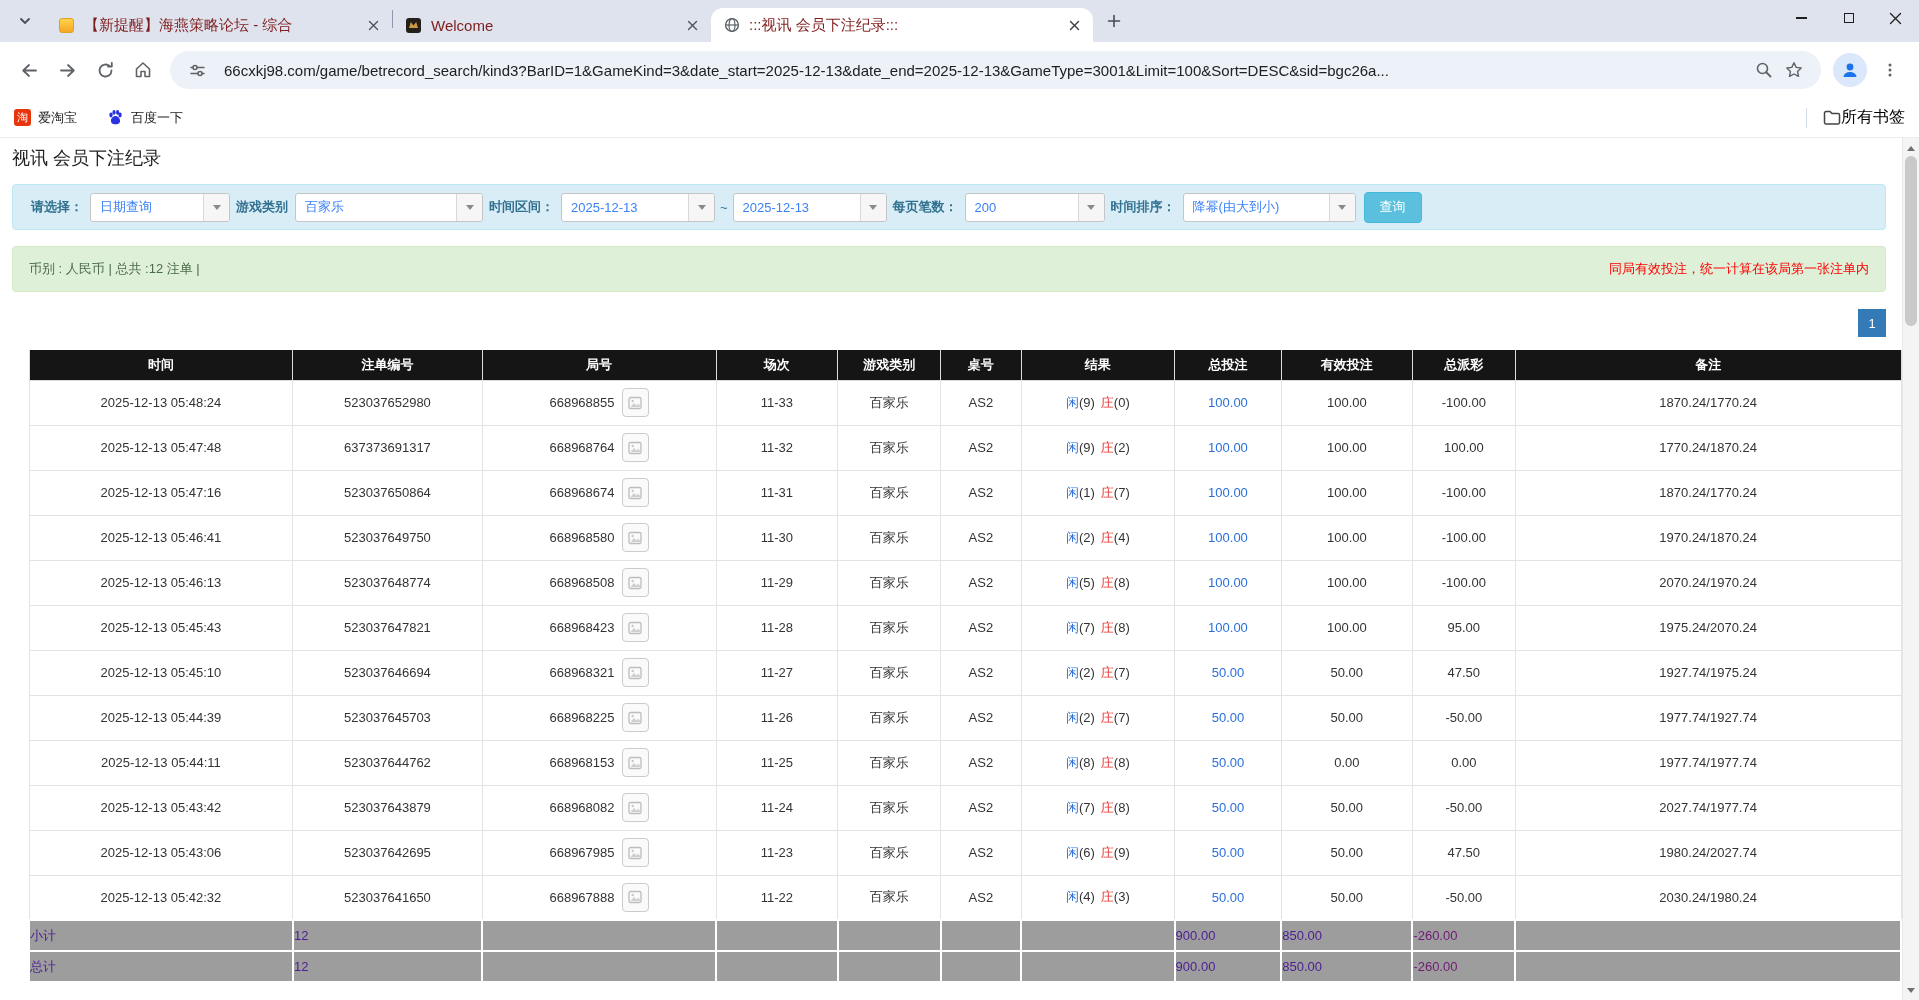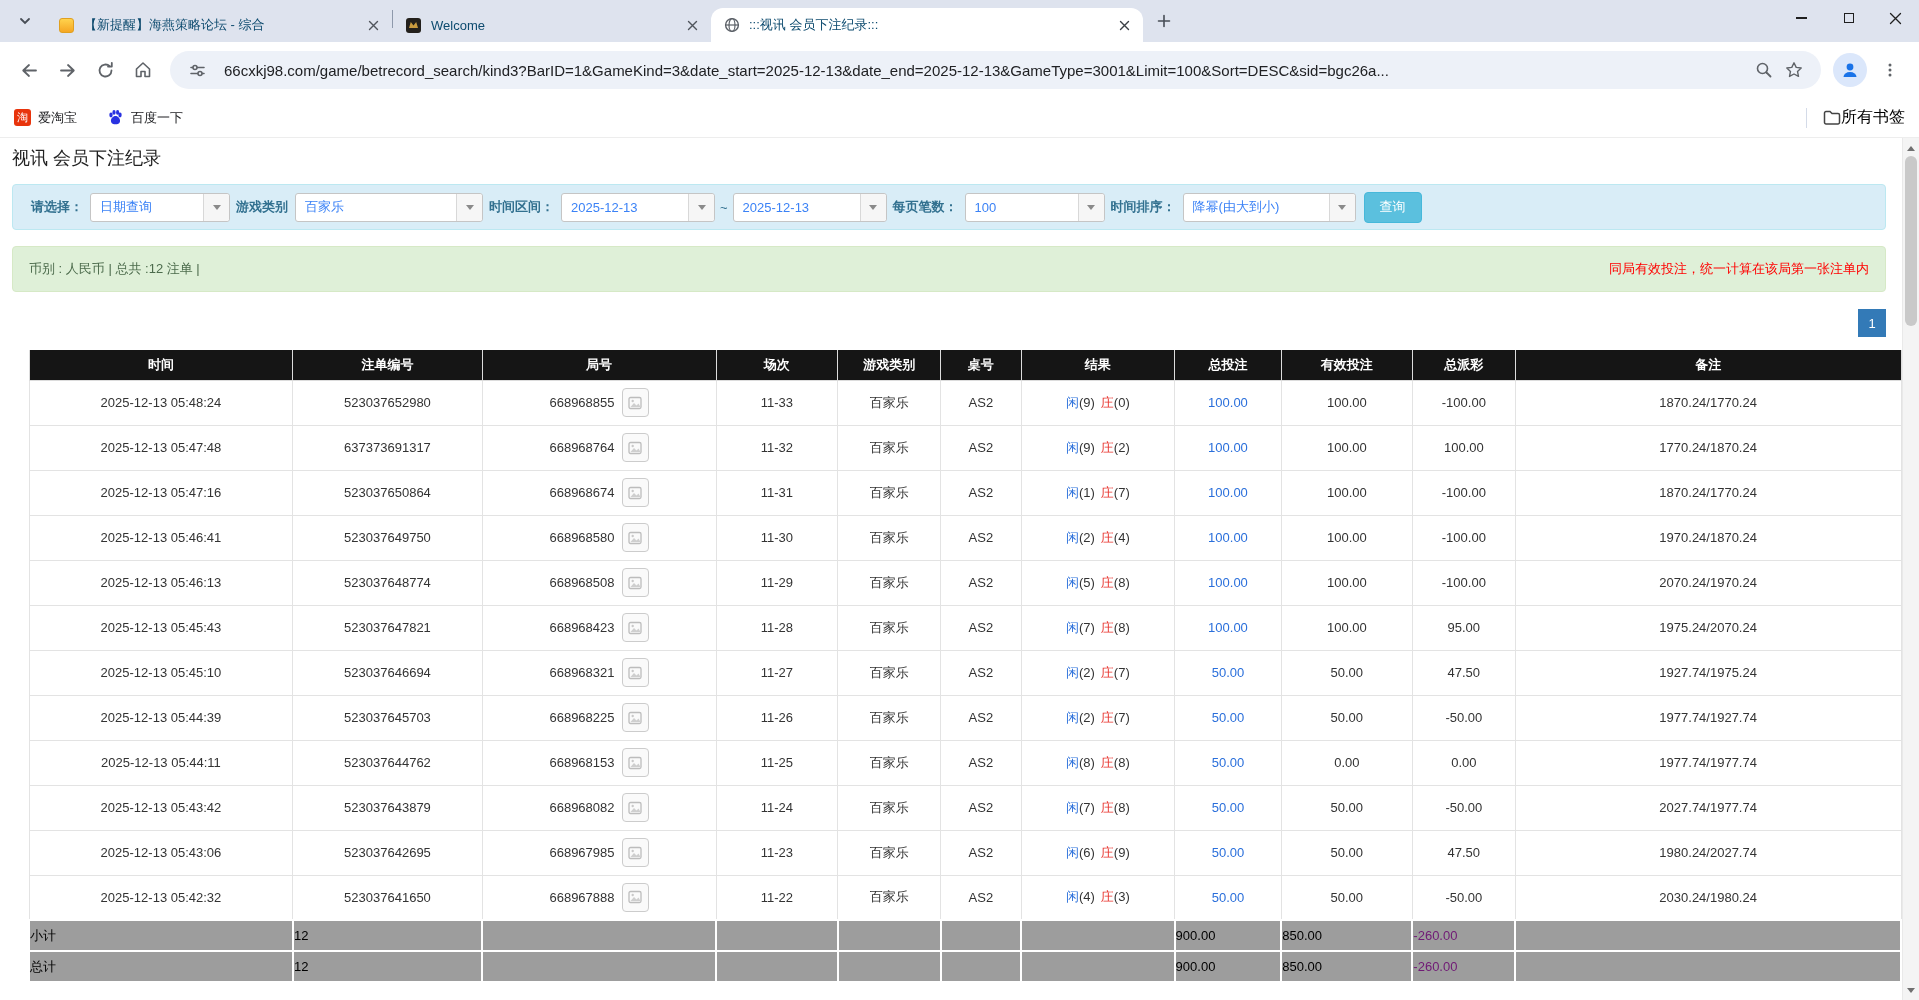--- a/index.html
+++ b/index.html
@@ -10,21 +10,21 @@
   .tabstrip { position:absolute; top:0; left:0; width:1919px; height:42px;
     background:#dee3ee; display:flex; align-items:flex-end; }
   .tab-search { width:30px; height:30px; margin:0 6px 6px 10px; display:flex;
     align-items:center; justify-content:center; border-radius:50%; }
   .tab { height:34px; display:flex; align-items:center; padding:0 10px 0 12px;
     border-radius:12px 12px 0 0; position:relative; }
   .tab.inactive { color:#3c4043; }
   .tab.active { background:#fff; }
   .tab .favicon { width:17px; height:17px; margin-right:9px; flex:0 0 auto;
     display:flex; align-items:center; justify-content:center; }
-  .tab .t-title { font-size:13px; color:#0c4a6e; white-space:nowrap;
+  .tab .t-title { font-size:15px; color:#7f1d1d; white-space:nowrap;
     overflow:hidden; flex:1; }
   .tab .t-close { width:18px; height:18px; margin-left:8px; display:flex;
     align-items:center; justify-content:center; border-radius:50%; flex:0 0 auto; }
   .tab-sep { width:1px; height:18px; background:#8e99ab; margin-bottom:14px; }
   .newtab-btn { width:26px; height:26px; margin:0 0 8px 8px; display:flex;
     align-items:center; justify-content:center; border-radius:50%; }
   .fav-yellow { width:15px; height:15px; border-radius:3px;
     background:linear-gradient(180deg,#ffd34d,#f5a623); border:1px solid #e0a020; }
   .fav-dark { width:15px; height:15px; border-radius:3px; background:#23201c;
     display:flex; align-items:center; justify-content:center; }
@@ -103,21 +103,21 @@
     border:1px solid #e3e3e3; background:#fff; overflow:hidden; white-space:nowrap; }
   .amount-link { color:#2a6fdb; cursor:pointer; }
   .neg { color:#f22b2b; }
   .res-x { color:#2a6fdb; }
   .res-z { color:#e8342e; }
   .res-sp { display:inline-block; width:6px; }
   .round-wrap { display:inline-flex; align-items:center; }
   .replay-btn { width:27px; height:29px; margin-left:7px; border:1px solid #ccc;
     border-radius:4px; background:#fafafa; display:inline-flex; align-items:center;
     justify-content:center; cursor:pointer; }
-  tr.sum td { background:#9d9d9d; color:#000000; height:31px; border:2px solid #fff;
+  tr.sum td { background:#9d9d9d; color:#4c1d95; height:31px; border:2px solid #fff;
     font-size:13px; }
   tr.sum td.neg-sum { color:#701a75; }
 
   
   .scrollbar { position:absolute; top:0; right:0; width:17px; height:862px;
     background:#f4f4f4; border-left:1px solid #e9e9e9; }
   .sb-arrow { position:absolute; left:0; width:16px; height:16px; display:flex;
     align-items:center; justify-content:center; }
   .sb-up { top:2px; } .sb-down { bottom:2px; }
   .tri-up-s { width:0; height:0; border-left:4px solid transparent;
@@ -157,21 +157,21 @@
         </span>
       </span>
     <span class="t-title">Welcome</span>
     <span class="t-close">
       <svg width="11" height="11" viewBox="0 0 11 11">
           <path d="M1.5 1.5 L9.5 9.5 M9.5 1.5 L1.5 9.5" stroke="#50555c" stroke-width="1.4" stroke-linecap="round"></path>
         </svg>
     </span>
   </div>
 
-  <div class="tab active" style="width:432px">
+  <div class="tab active" style="width:382px">
     <span class="favicon">
       <svg width="16" height="16" viewBox="0 0 16 16">
           <circle cx="8" cy="8" r="6.4" fill="none" stroke="#5a5f66" stroke-width="1.4"></circle>
           <ellipse cx="8" cy="8" rx="3" ry="6.4" fill="none" stroke="#5a5f66" stroke-width="1.2"></ellipse>
           <path d="M1.8 8 H14.2" stroke="#5a5f66" stroke-width="1.2"></path>
         </svg>
     </span>
     <span class="t-title">:::视讯 会员下注纪录:::</span>
     <span class="t-close">
       <svg width="11" height="11" viewBox="0 0 11 11">
@@ -316,21 +316,21 @@
     <span class="tilde">~</span>
     <div class="combo">
       <span class="ctxt" style="width:126px">2025-12-13</span>
       <span class="cbtn">
           <span class="tri-down"></span>
         </span>
     </div>
 
     <span class="flt-label">每页笔数：</span>
     <div class="combo">
-      <span class="ctxt" style="width:112px">100</span>
+      <span class="ctxt" style="width:112px">200</span>
       <span class="cbtn">
           <span class="tri-down"></span>
         </span>
     </div>
 
     <span class="flt-label">时间排序：</span>
     <div class="combo">
       <span class="ctxt" style="width:145px">降幂(由大到小)</span>
       <span class="cbtn">
           <span class="tri-down"></span>

